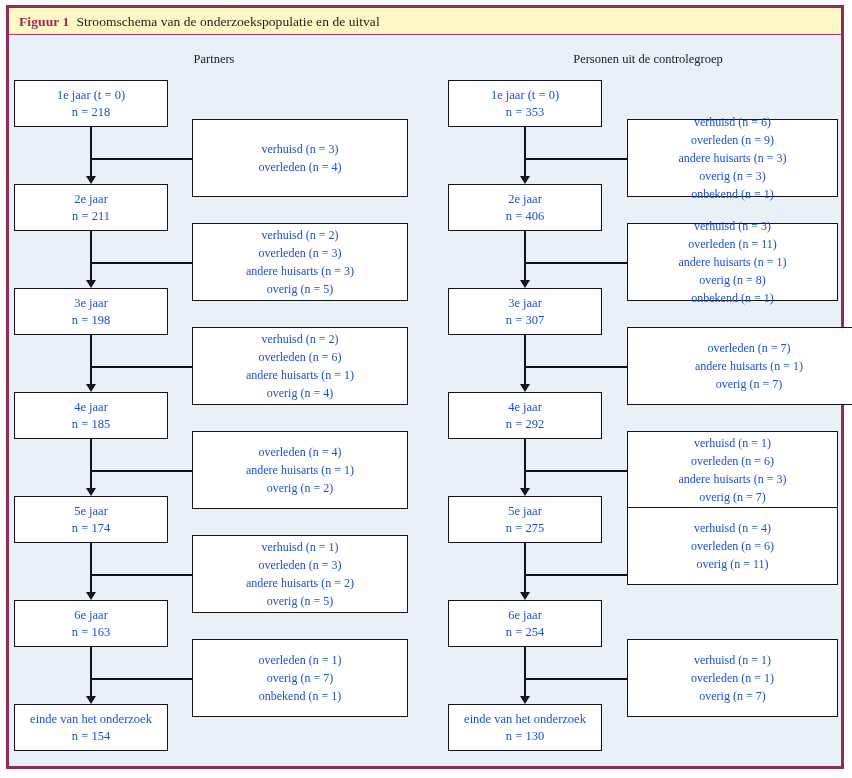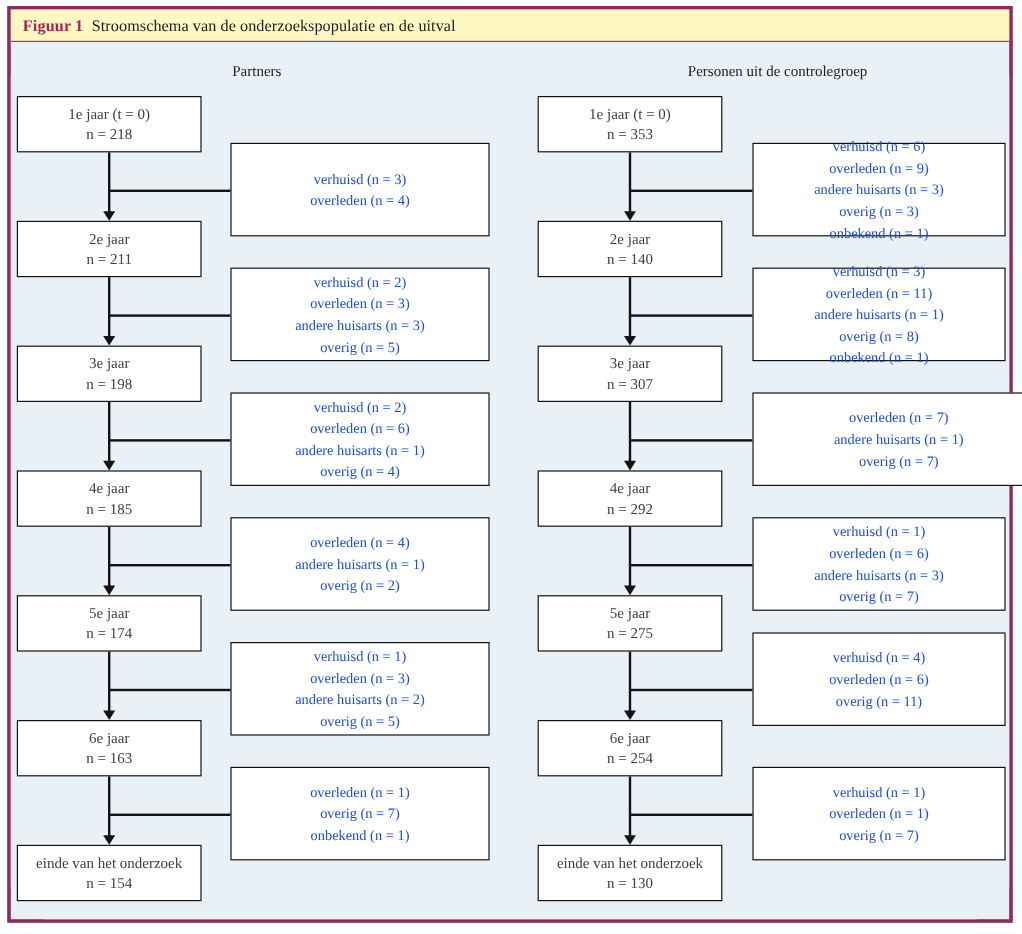--- a/index.html
+++ b/index.html
@@ -61,21 +61,21 @@
   .node-box{
     position:absolute;
     background:#ffffff;
     border:1.6px solid #121217;
     box-sizing:border-box;
     display:flex;
     flex-direction:column;
     align-items:center;
     justify-content:center;
     font-size:12.5px;
-    color:#404040;
+    color:#1d4ed8;
     line-height:17px;
   }
   .node-box .ln{white-space:nowrap;}
   .drop-box{
     position:absolute;
     background:#ffffff;
     border:1.6px solid #121217;
     box-sizing:border-box;
     display:flex;
     flex-direction:column;
@@ -195,21 +195,21 @@
       <div class="v-line" style="left: 81.2px; top: 612px; height: 50px;"></div>
       <div class="arrow-head" style="left: 77px; top: 661px;"></div>
       <div class="h-line" style="left: 82px; top: 643px; width: 101px;"></div>
       <div class="col-header" style="left: 639px; top: 17px;">Personen uit de controlegroep</div>
       <div class="node-box" style="left: 439px; top: 45px; width: 154px; height: 47px;">
         <span class="ln">1e jaar (t = 0)</span>
         <span class="ln">n = 353</span>
       </div>
       <div class="node-box" style="left: 439px; top: 149px; width: 154px; height: 47px;">
         <span class="ln">2e jaar</span>
-        <span class="ln">n = 140</span>
+        <span class="ln">n = 406</span>
       </div>
       <div class="node-box" style="left: 439px; top: 253px; width: 154px; height: 47px;">
         <span class="ln">3e jaar</span>
         <span class="ln">n = 307</span>
       </div>
       <div class="node-box" style="left: 439px; top: 357px; width: 154px; height: 47px;">
         <span class="ln">4e jaar</span>
         <span class="ln">n = 292</span>
       </div>
       <div class="node-box" style="left: 439px; top: 461px; width: 154px; height: 47px;">
@@ -242,21 +242,21 @@
         <span class="ln">overleden (n = 7)</span>
         <span class="ln">andere huisarts (n = 1)</span>
         <span class="ln">overig (n = 7)</span>
       </div>
       <div class="drop-box" style="left: 618px; top: 396px; width: 211px; height: 78px;">
         <span class="ln">verhuisd (n = 1)</span>
         <span class="ln">overleden (n = 6)</span>
         <span class="ln">andere huisarts (n = 3)</span>
         <span class="ln">overig (n = 7)</span>
       </div>
-      <div class="drop-box" style="left: 618px; top: 492px; width: 211px; height: 78px; font-family: Liberation Serif, serif;">
+      <div class="drop-box" style="left: 618px; top: 472px; width: 211px; height: 78px; font-family: Liberation Serif, serif;">
         <span class="ln">verhuisd (n = 4)</span>
         <span class="ln">overleden (n = 6)</span>
         <span class="ln">overig (n = 11)</span>
       </div>
       <div class="drop-box" style="left: 618px; top: 604px; width: 211px; height: 78px;">
         <span class="ln">verhuisd (n = 1)</span>
         <span class="ln">overleden (n = 1)</span>
         <span class="ln">overig (n = 7)</span>
       </div>
       <div class="v-line" style="left: 515.2px; top: 92px; height: 50px;"></div>

